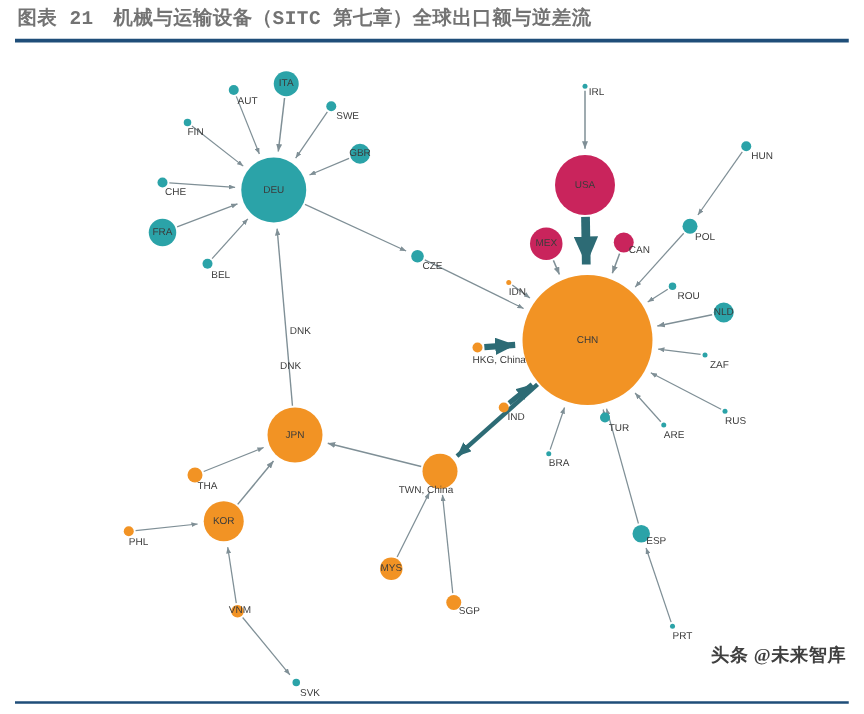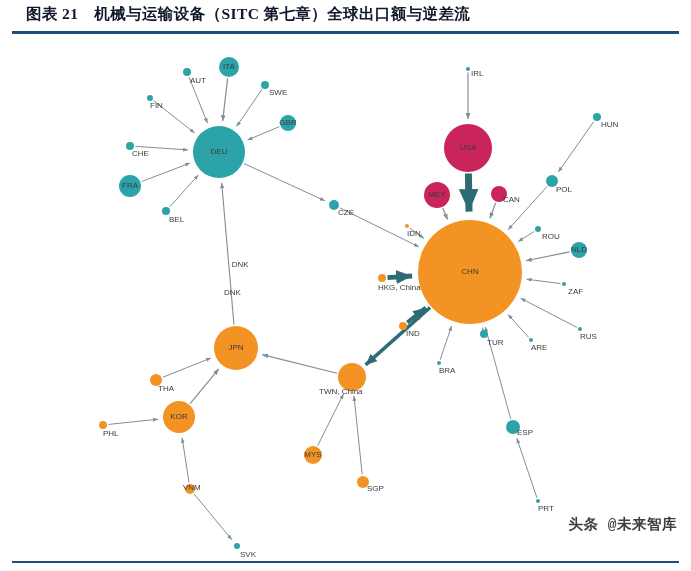--- a/index.html
+++ b/index.html
@@ -20,26 +20,26 @@
   
   #header {
     position: absolute;
     left: 0; top: 0;
     width: 691px;
     height: 38px;
     box-sizing: border-box;
   }
   #title-text {
     position: absolute;
-    left: 26px;
+    left: 14px;
     top: 4px;
-    font-family: Liberation Serif, serif;
+    font-family: Liberation Mono, monospace;
     font-size: 15.5px;
     font-weight: bold;
-    color: #0f172a;
+    color: #737373;
     letter-spacing: 0.4px;
     white-space: nowrap;
   }
   #title-rule {
     position: absolute;
     left: 12px;
     top: 31px;
     width: 667px;
     height: 3px;
     background: #1F4E79;
@@ -73,21 +73,21 @@
     dominant-baseline: middle;
   }
   .edge-line {
     fill: none;
   }
   
   #watermark {
     position: absolute;
     right: 14px;
     top: 515px;
-    font-family: Liberation Mono, monospace;
+    font-family: Liberation Serif, serif;
     font-size: 14.5px;
     font-weight: bold;
     color: #2f2f2f;
     letter-spacing: 0.5px;
     white-space: nowrap;
     opacity: 0.92;
   }
 </style>
 </head>
 <body>

